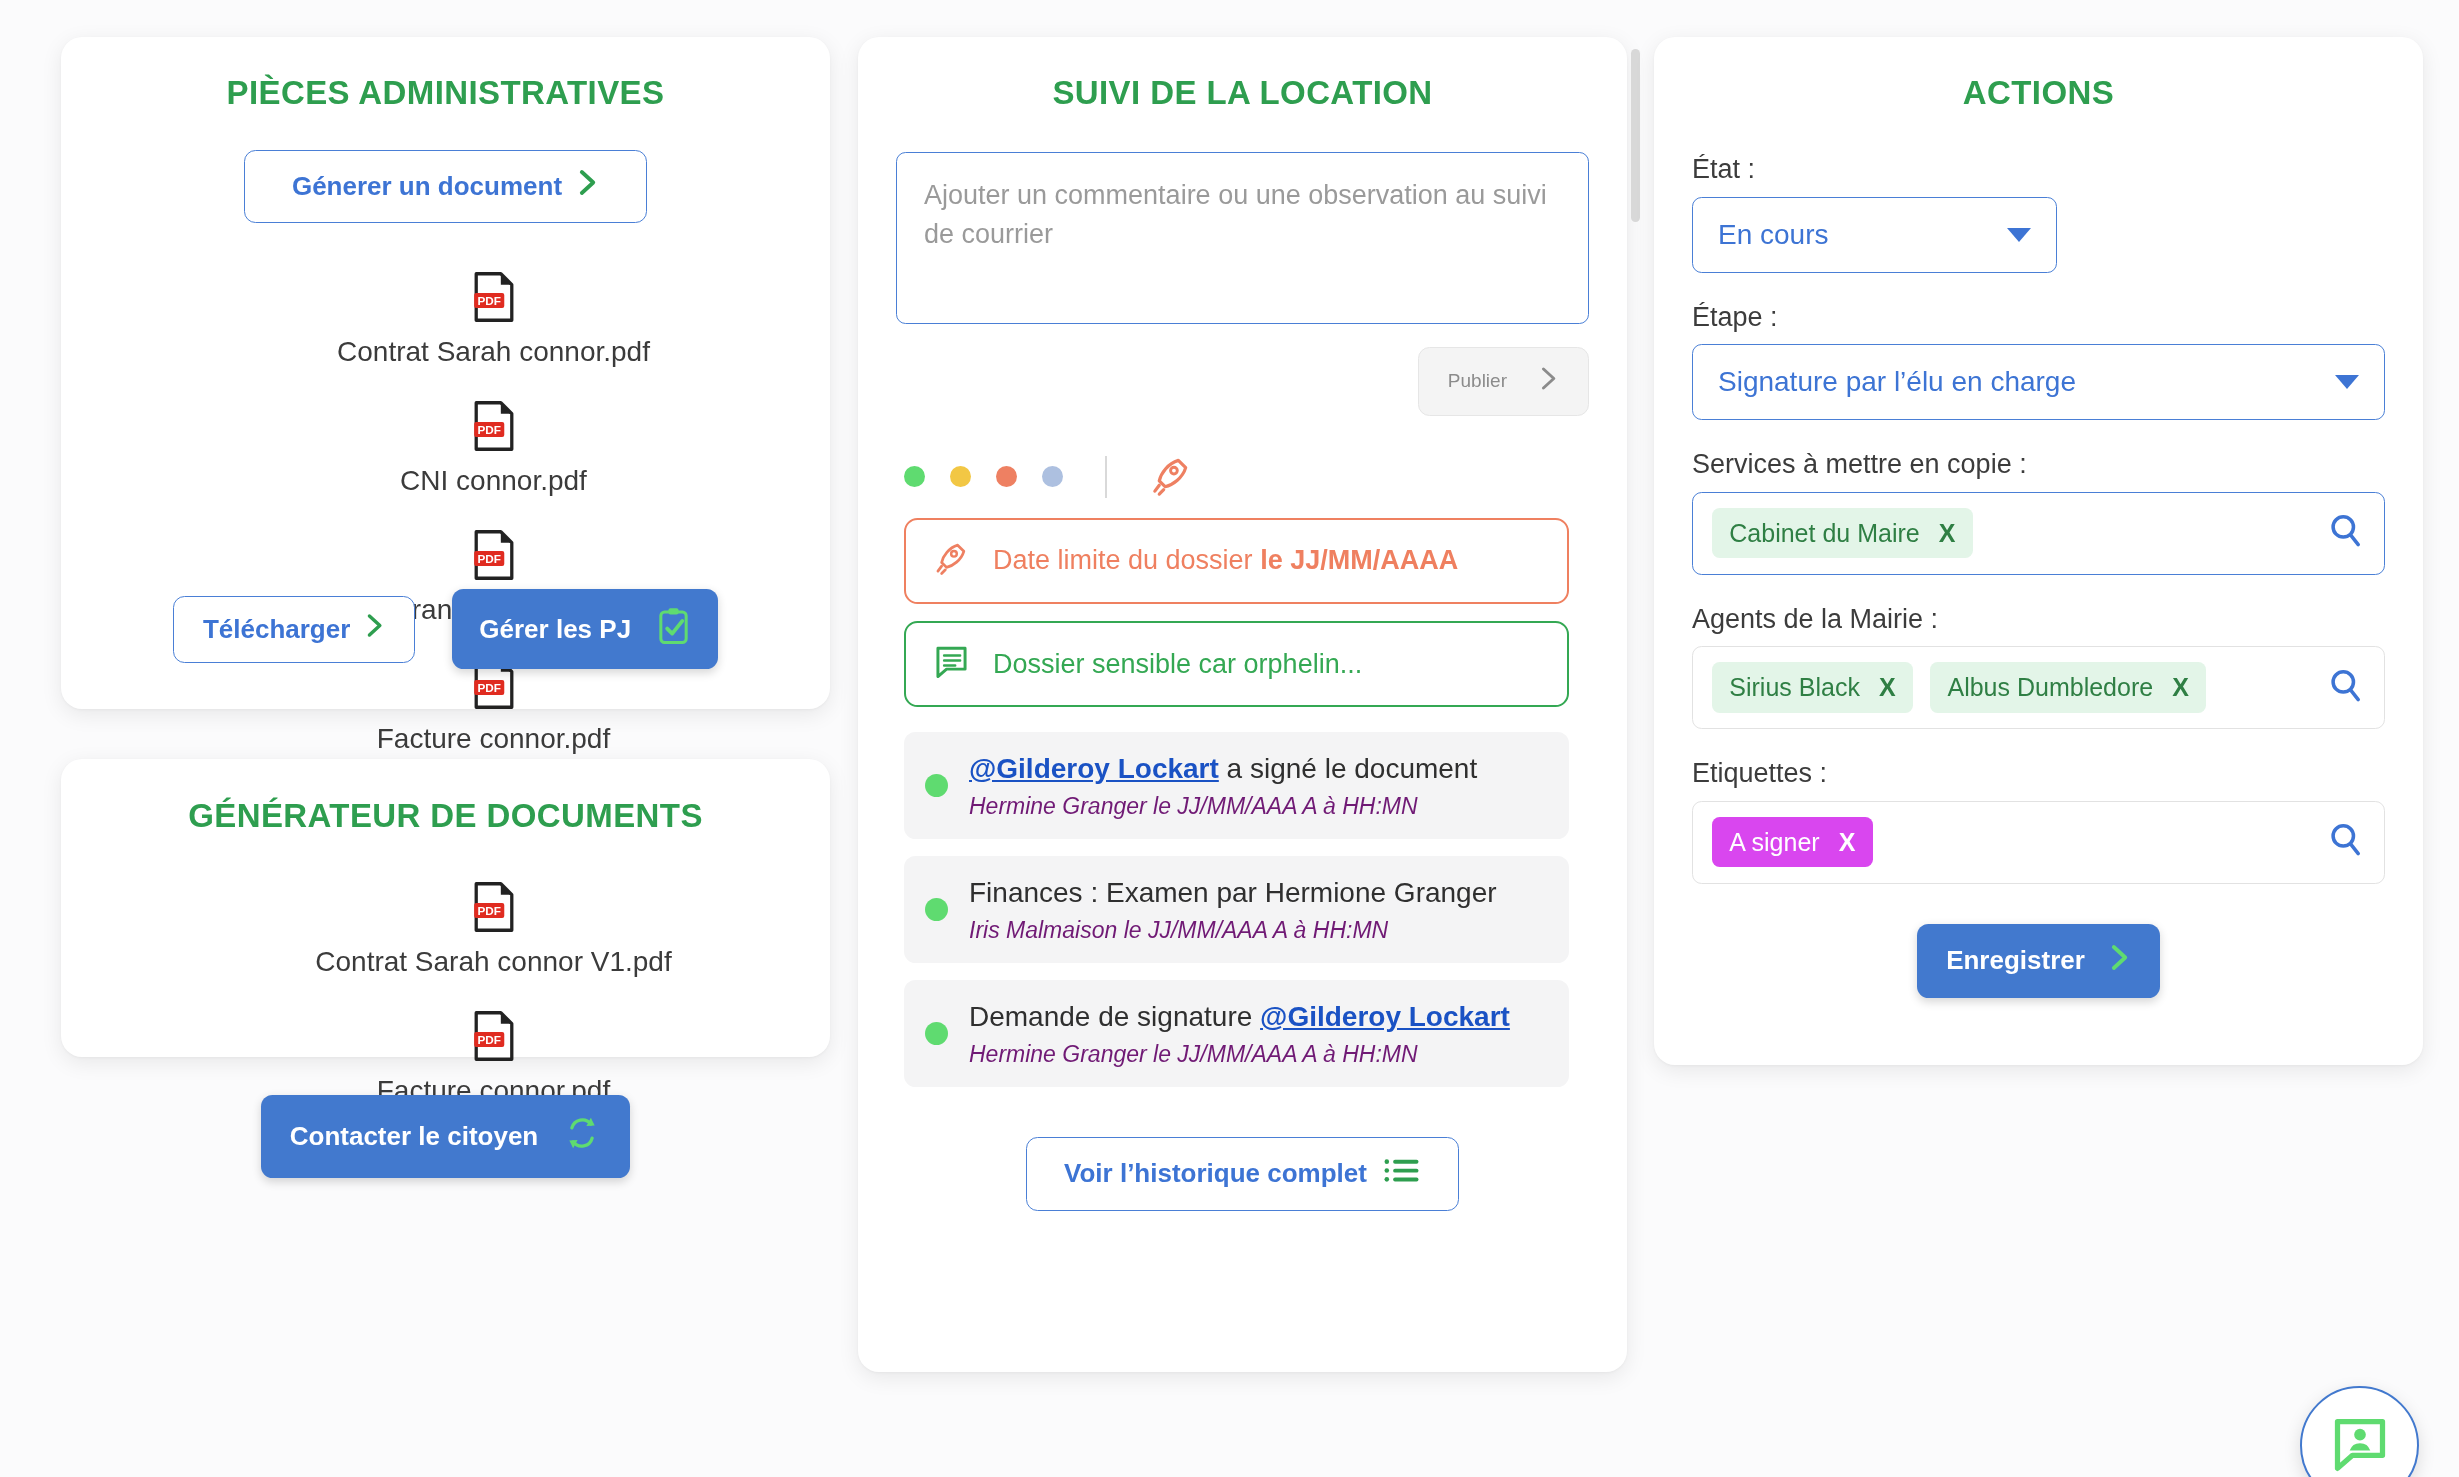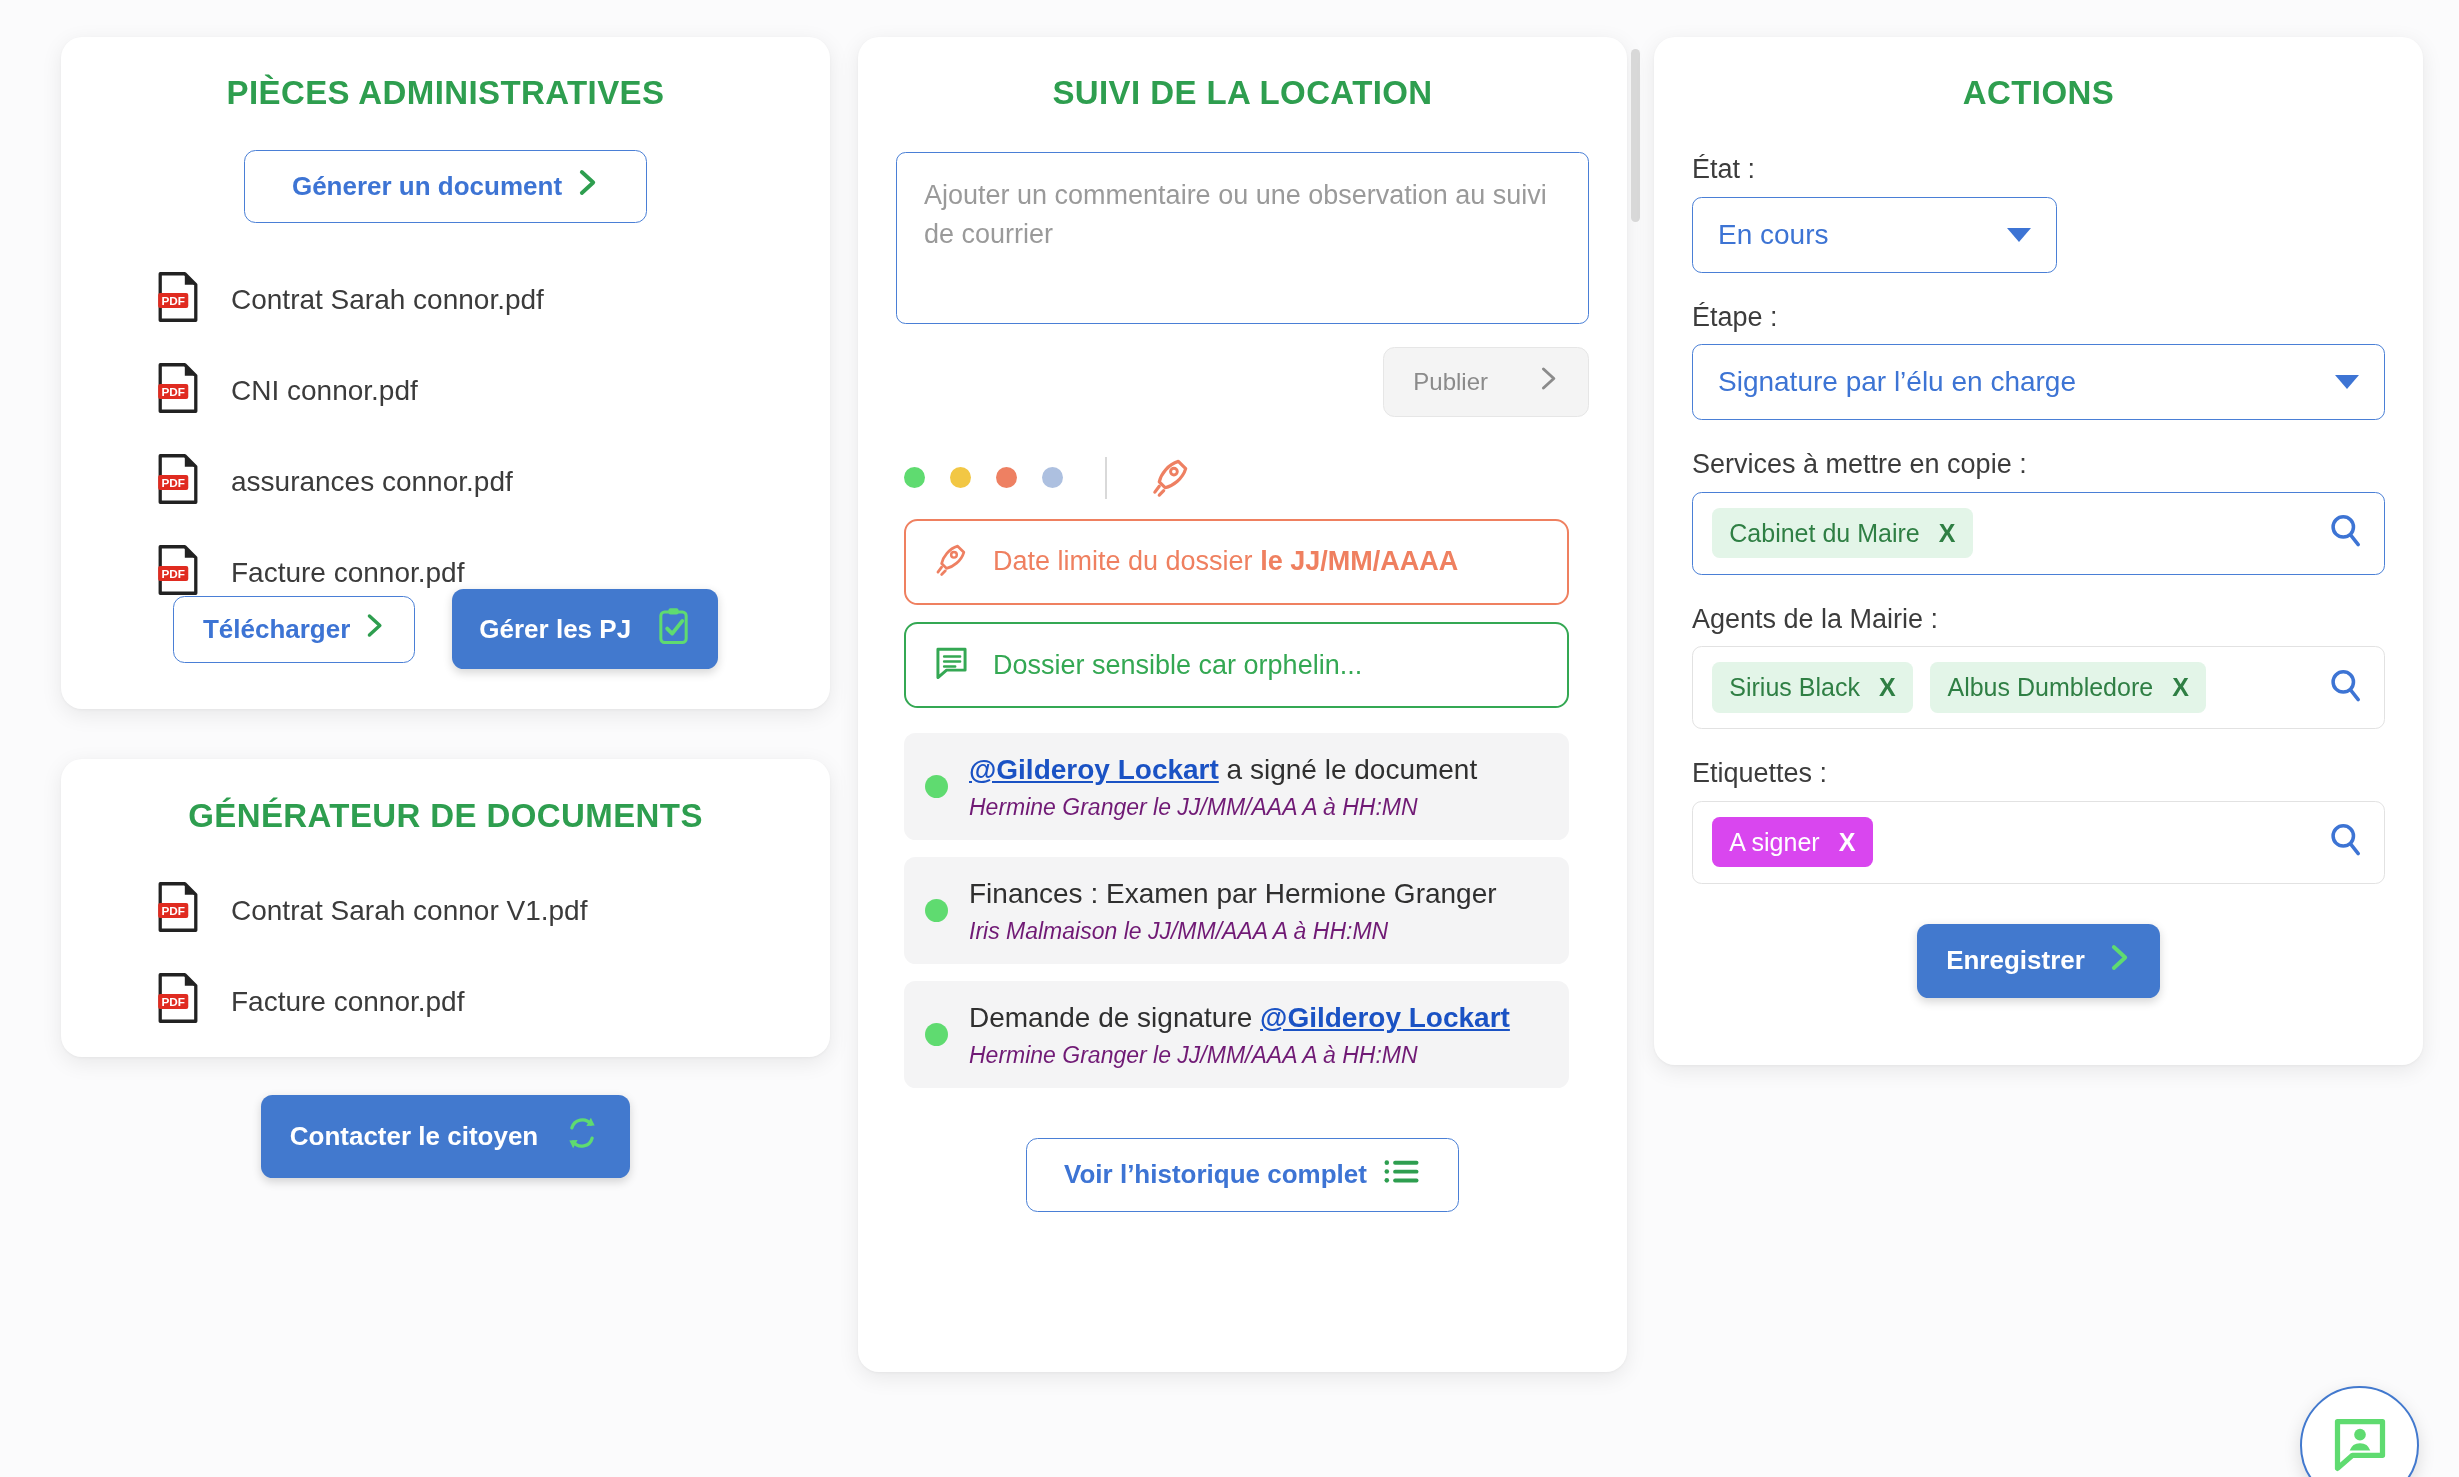--- a/index.html
+++ b/index.html
@@ -48,45 +48,46 @@
     font-weight: bold;
     font-size: 26px;
     padding: 19px 29px;
     cursor: pointer;
     box-shadow: 0 3.8px 9.6px rgba(0,0,0,0.16);
   }
   .chev { display:inline-block; }
 
   
   .file-row {
-    display: flex; align-items: center; gap: 32px;
+    display: flex; align-items: center; gap: 6px;
     font-size: 28px; color: #3b3b3b;
     cursor: pointer;
+    flex-direction: column;
   }
   .pdf-ico { width: 42px; height: 52px; flex: none; }
 
   
   #card-pieces { left: 61px; top: 37px; width: 769px; height: 672px; }
   #card-generateur { left: 61px; top: 759px; width: 769px; height: 298px; }
 
   
   #card-suivi { left: 858px; top: 37px; width: 769px; height: 1335px; }
   .comment-box {
     border: 1.9px solid #4a7fd6; border-radius: 9.6px;
     background: #fff;
     color: #9a9a9a;
     font-size: 27px;
     line-height: 1.45;
     padding: 23px 27px;
   }
   .publier {
-    display: inline-flex; align-items: center; gap: 52px;
+    display: inline-flex; align-items: center; gap: 33px;
     background: #f4f4f4; border: 1px solid #e6e6e6;
     border-radius: 11.5px; color: #8b8b8b;
-    font-size: 24px; padding: 17.3px 29px; cursor: pointer;
+    font-size: 19px; padding: 17.3px 29px; cursor: pointer;
   }
   .dot { width: 21px; height: 21px; border-radius: 50%; }
   .alert-pill {
     display: flex; align-items: center; gap: 23px;
     border-radius: 13.4px; border: 2.9px solid;
     background: #fff;
     font-size: 27px; padding: 19px 27px;
     cursor: pointer;
   }
   .alert-danger { border-color: #ef8060; color: #ef8060; }

